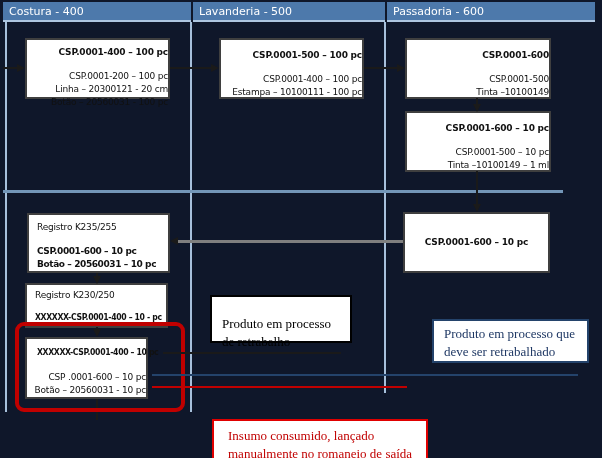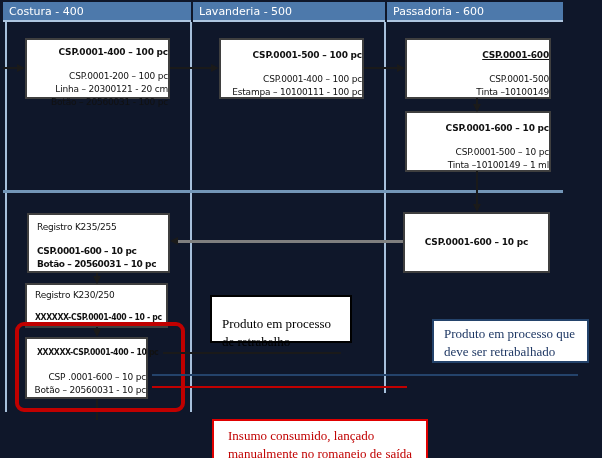--- a/index.html
+++ b/index.html
@@ -51,42 +51,42 @@
   .ann-c{left:212px;top:395px;width:216px;height:50px;border:2px solid #e00000;
         color:#c00000;font-size:13px;padding:6px 4px 0 14px;margin-top:24px;}
 </style>
 </head>
 <body>
 
 <div class="page">
 
   <div class="lane-header" style="left:3px;width:188px;">Costura - 400</div>
   <div class="lane-header" style="left:193px;width:192px;">Lavanderia - 500</div>
-  <div class="lane-header" style="left:387px;width:176px;">Passadoria - 600</div>
+  <div class="lane-header" style="left:387px;width:208px;">Passadoria - 600</div>
 
   <div class="vline" style="left:5px;top:22px;height:390px;"></div>
   <div class="vline" style="left:190px;top:22px;height:390px;"></div>
   <div class="vline" style="left:384px;top:22px;height:371px;"></div>
   <div class="divider"></div>
 
   <div class="pbox" style="left:25px;top:38px;width:145px;height:61px;">
     <div class="title">CSP.0001-400 – 100 pc</div>
     <div class="bl">CSP.0001-200 – 100 pc</div>
     <div class="bl">Linha – 20300121 - 20 cm</div>
     <div class="bl">Botão – 20560031 - 100 pc</div>
   </div>
 
   <div class="pbox" style="left:219px;top:38px;width:145px;height:61px;">
     <div class="title" style="margin-top:9px;">CSP.0001-500 – 100 pc</div>
     <div class="bl">CSP.0001-400 – 100 pc</div>
     <div class="bl">Estampa – 10100111 - 100 pc</div>
   </div>
 
   <div class="pbox" style="left:405px;top:38px;width:146px;height:61px;">
-    <div class="title" style="margin-top:9px;text-decoration:underline;">CSP.0001-600</div>
+    <div class="title" style="margin-top:9px;">CSP.0001-600</div>
     <div class="bl">CSP.0001-500</div>
     <div class="bl">Tinta –10100149</div>
   </div>
 
   <div class="pbox" style="left:405px;top:111px;width:146px;height:61px;">
     <div class="title" style="margin-top:9px;">CSP.0001-600 – 10 pc</div>
     <div class="bl">CSP.0001-500 – 10 pc</div>
     <div class="bl">Tinta –10100149 – 1 ml</div>
   </div>
 

